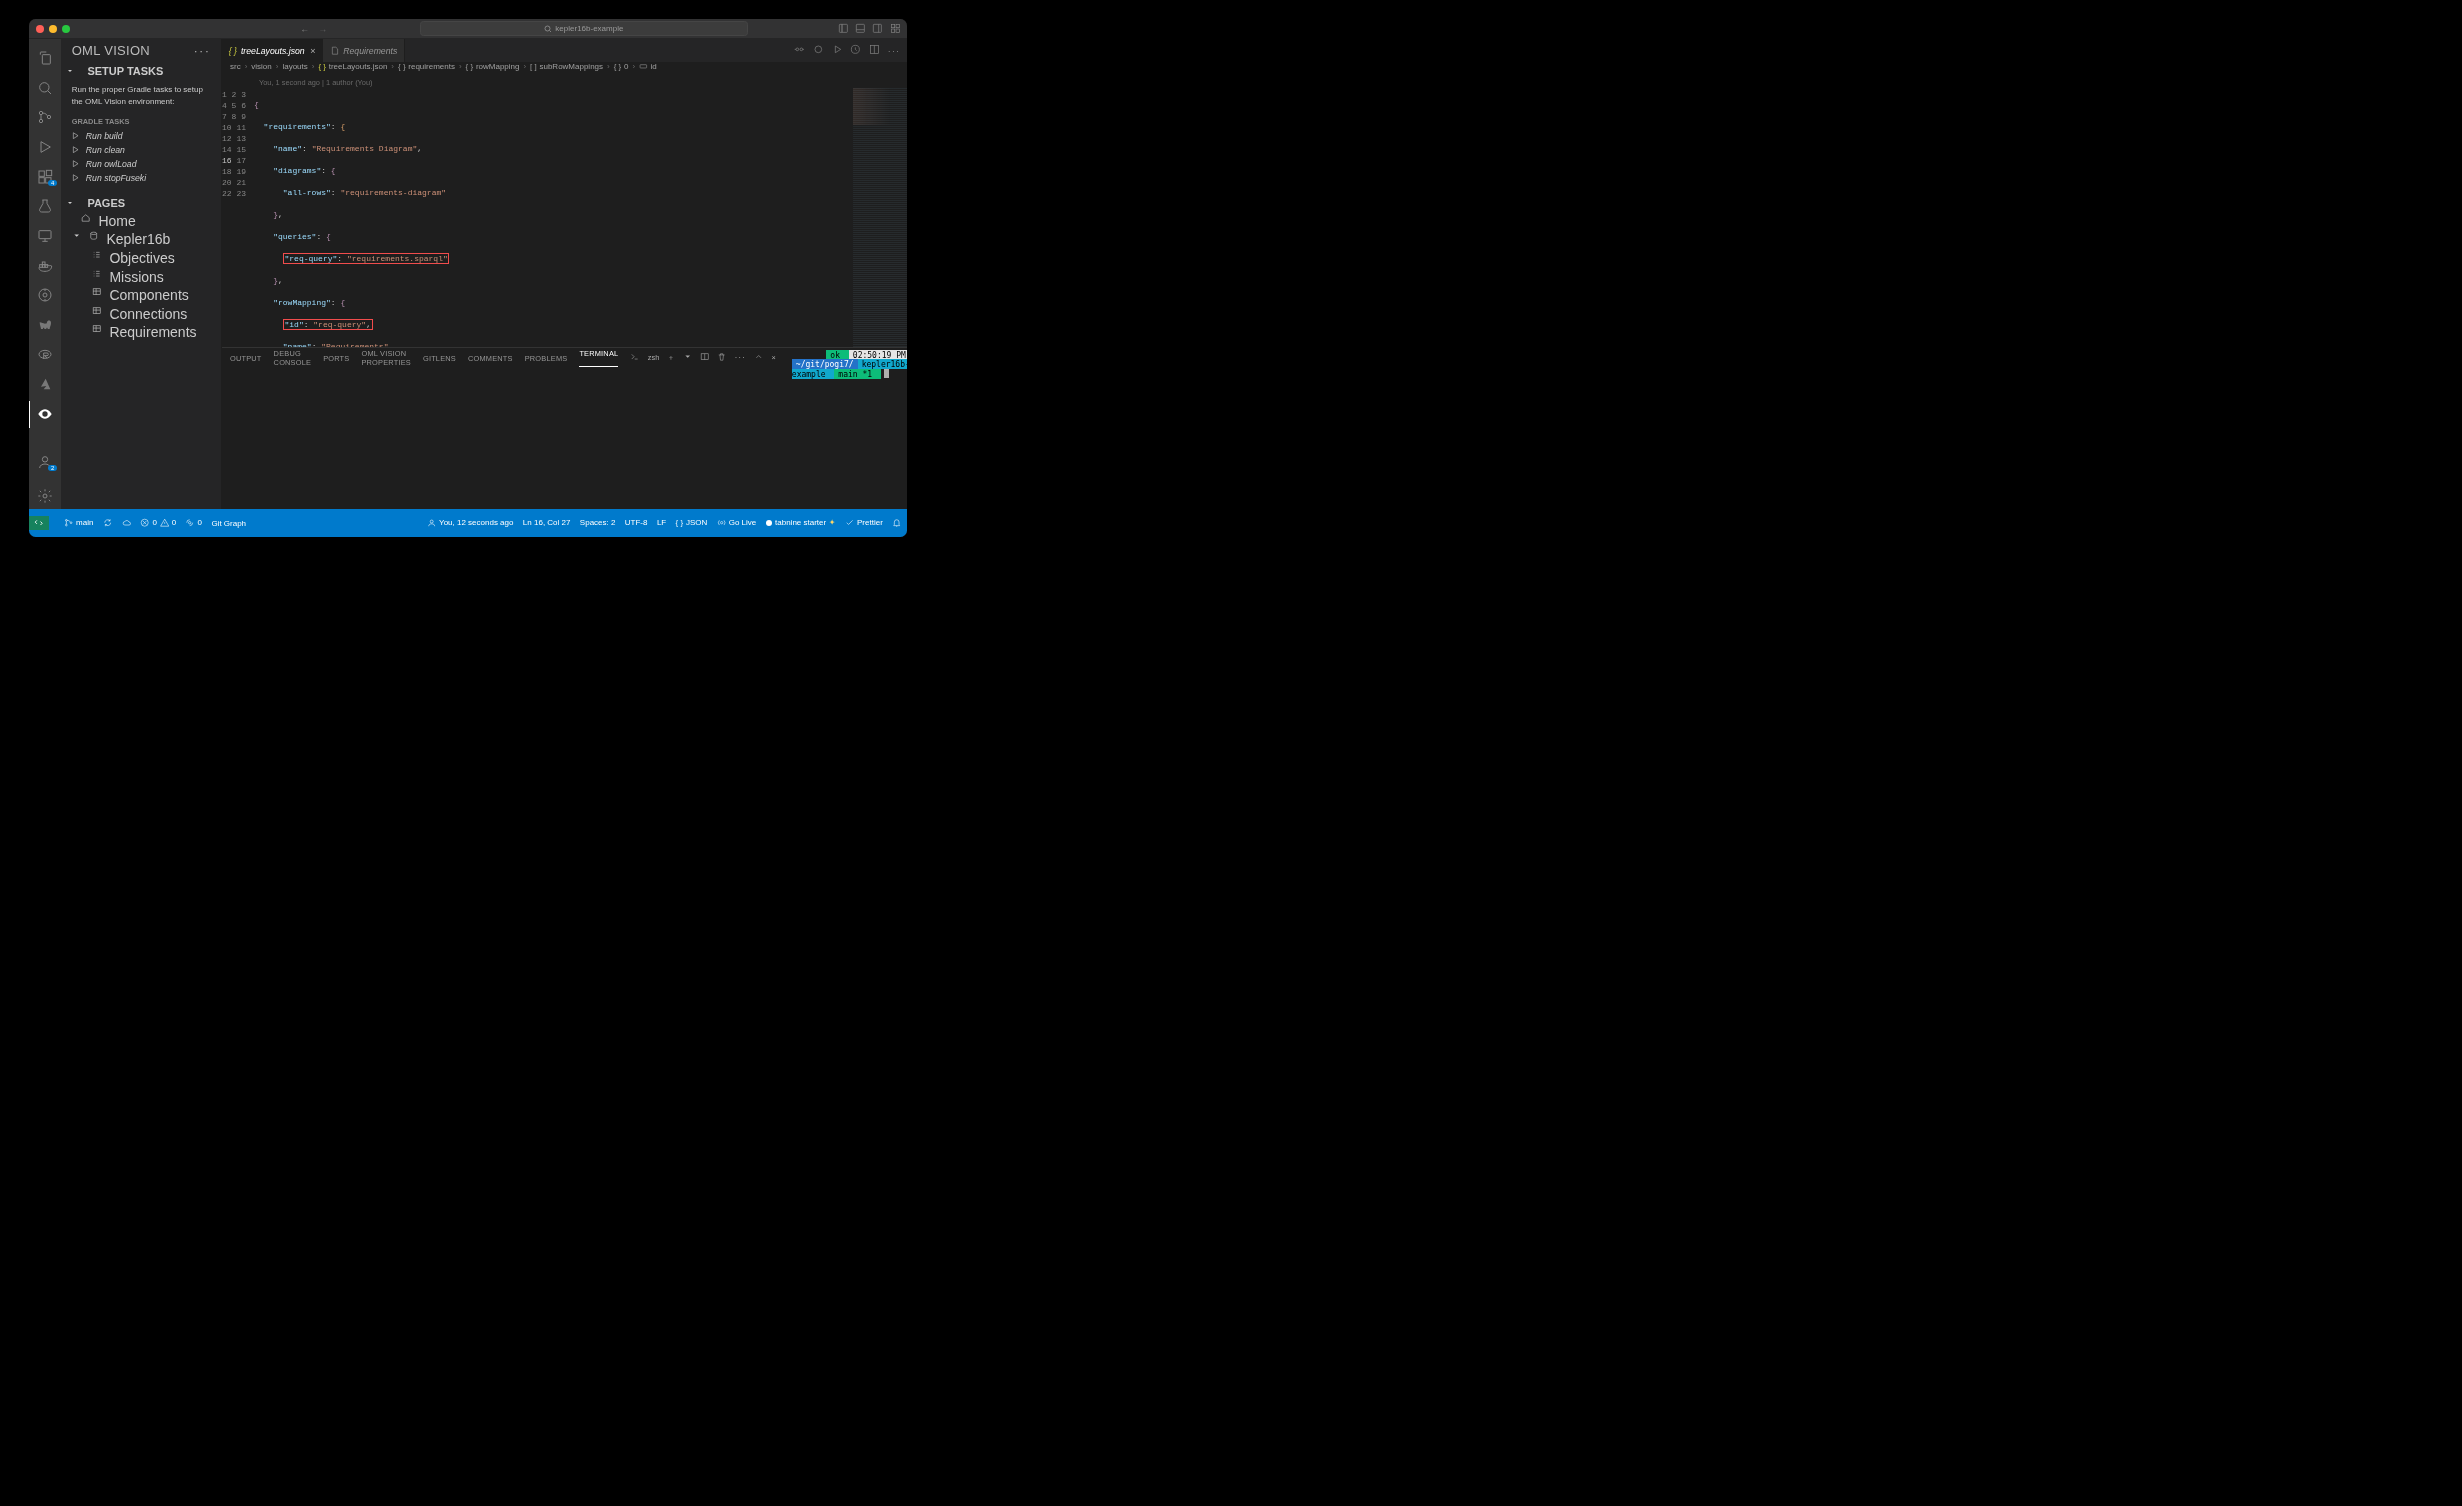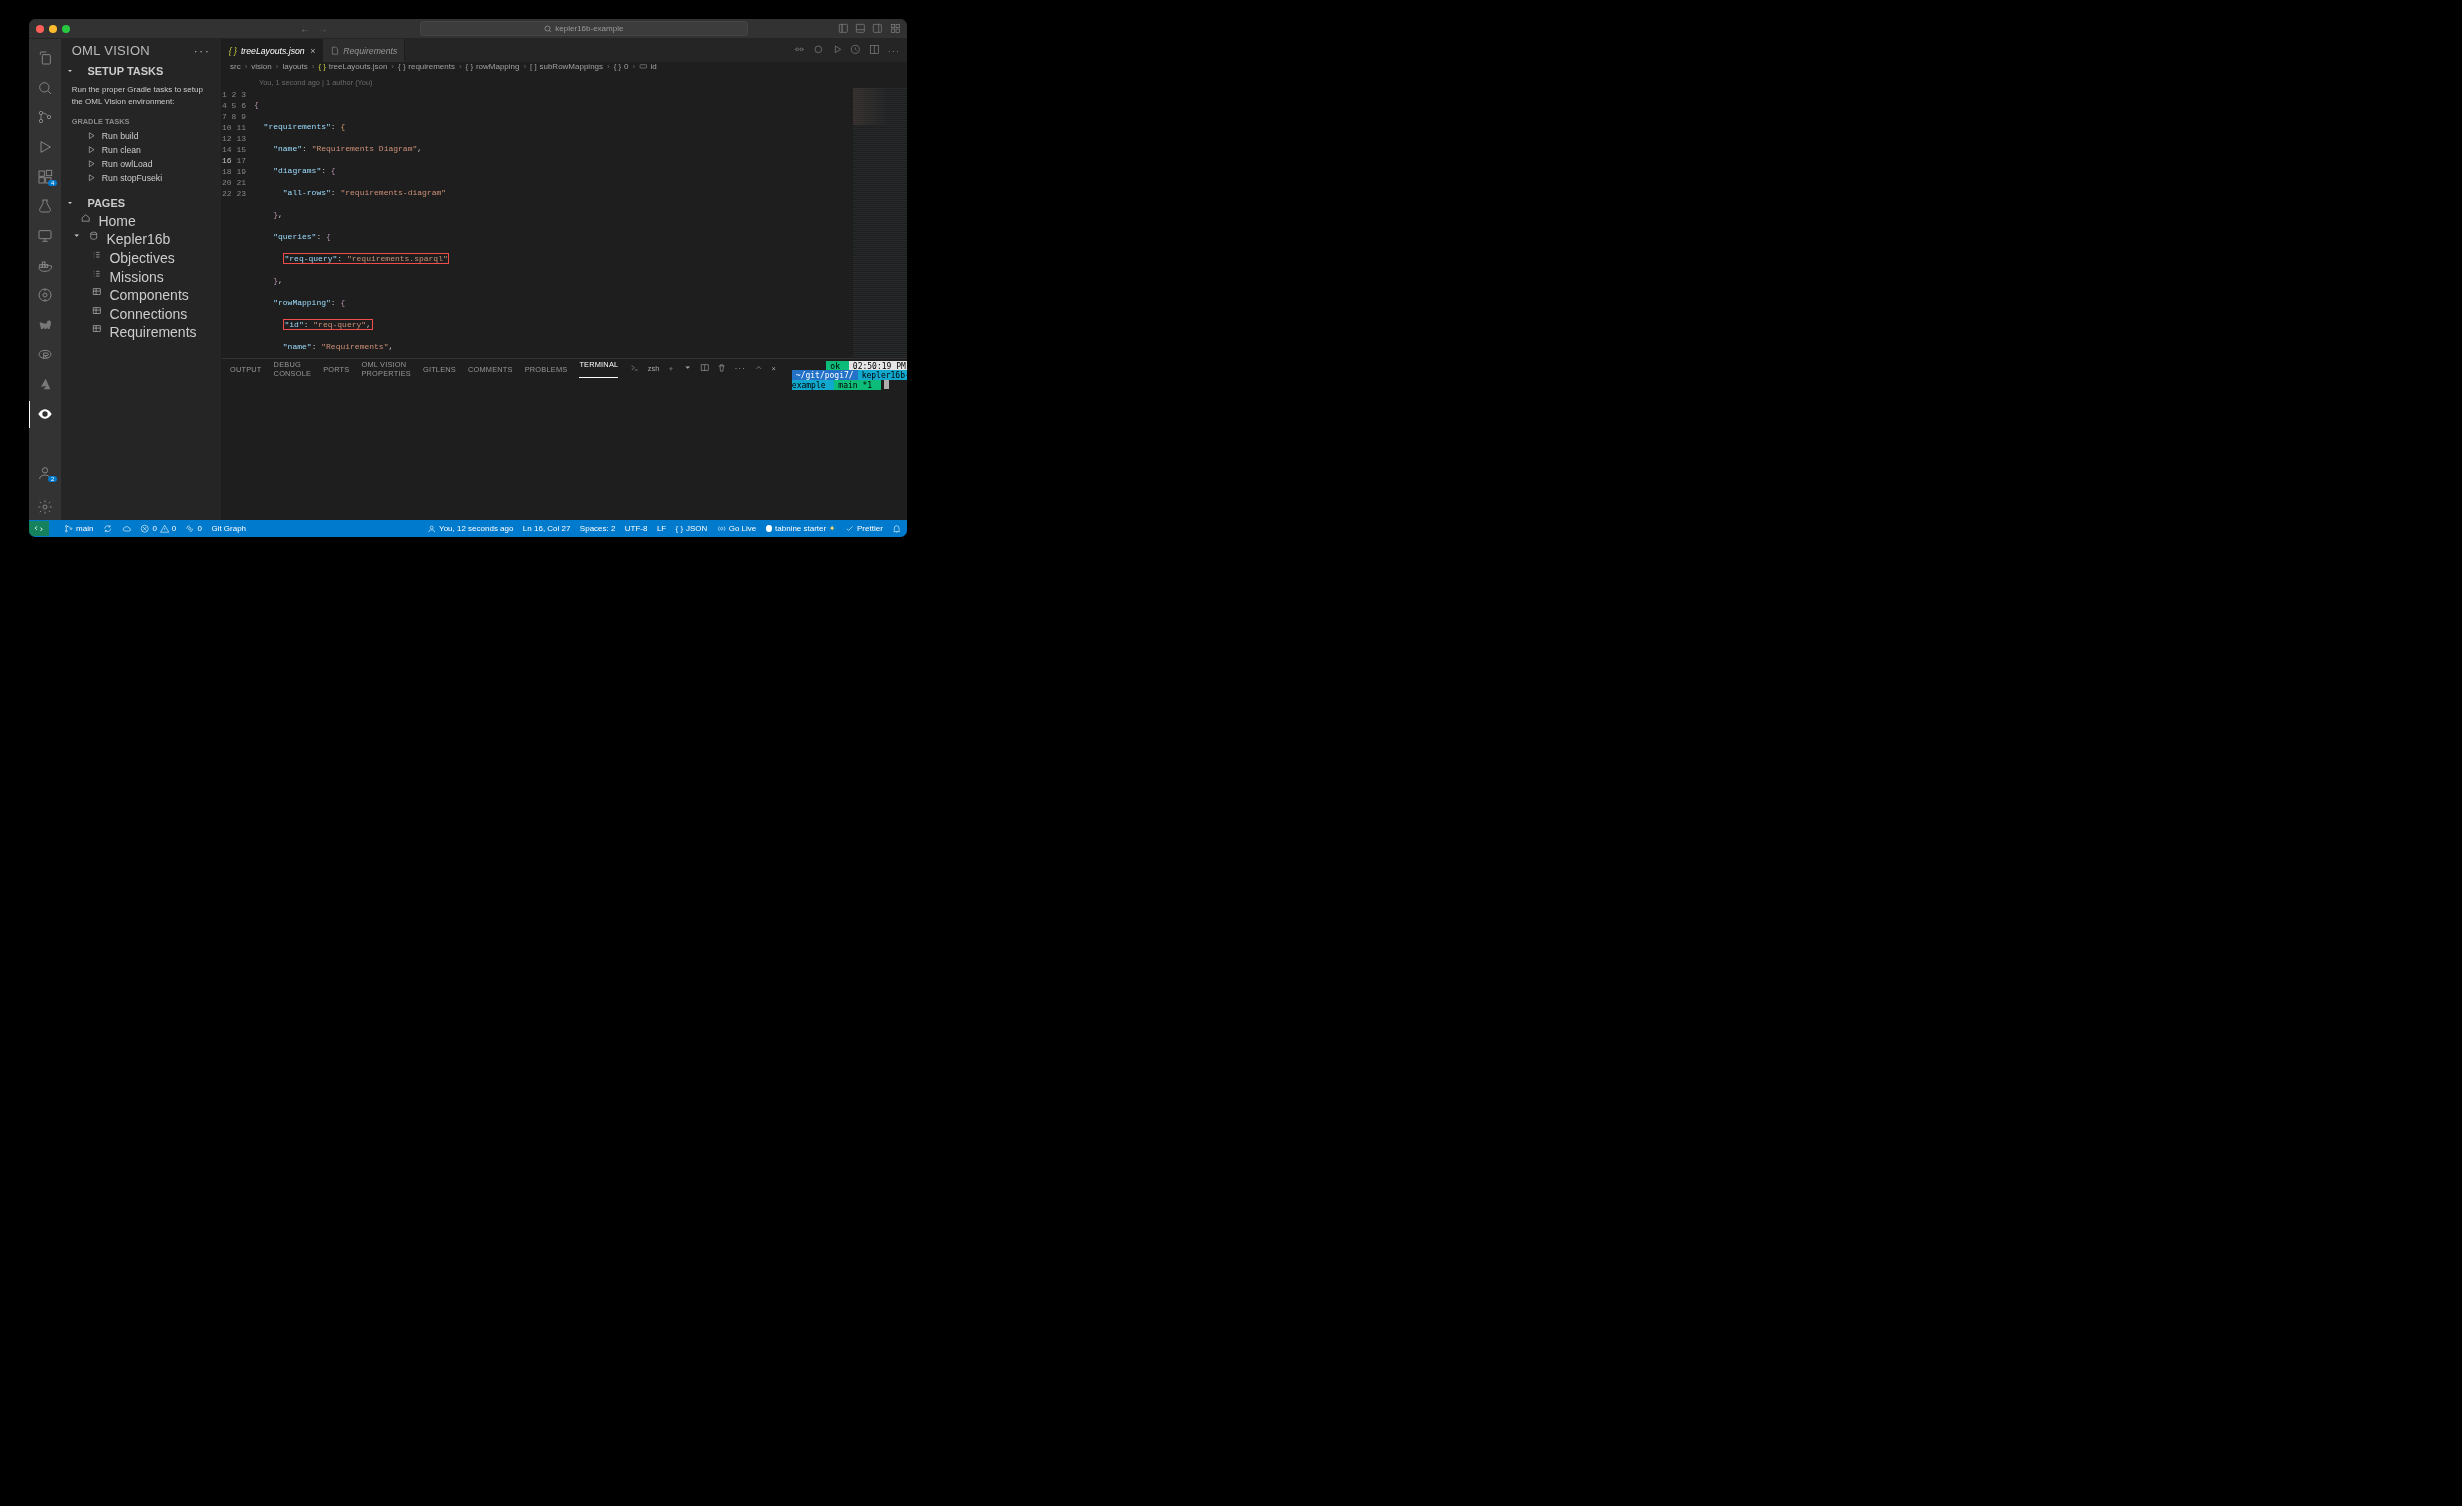--- a/index.html
+++ b/index.html
@@ -101,21 +101,21 @@
 }
 .sidebar-section-hdr {
   display: flex; align-items: center; gap: 13px;
   padding: 2.7px 5.4px; font-size: 11px; font-weight: 600;
   color: #ccc; cursor: pointer;
 }
 .sidebar-text { padding: 4px 10.7px 6.7px 10.7px; color: #ccc; font-size: 8px; line-height: 1.5; }
 .gt-label { padding: 2.7px 10.7px; color: #8a8a8a; font-size: 7.4px; font-weight: 700; }
 .gt-item {
   display: flex; align-items: center; gap: 5.4px;
-  padding: 2px 26px; color: #ccc; font-size: 8.7px; cursor: pointer;
+  padding: 2px 10px; color: #ccc; font-size: 8.7px; cursor: pointer; font-style: italic;
 }
 .play-icon { width: 9.4px; display: inline-flex; }
 .pages-item {
   display: flex; align-items: flex-start; gap: 8px;
   padding: 1.3px 5.4px 1.3px 10.7px; color: #ccc; font-size: 14px; cursor: pointer;
 }
 .pages-item.indent1 { padding-left: 20px; }
 .pages-item.indent2 { padding-left: 31px; }
 .pages-item svg, .gt-item svg { width: 9.4px; height: 9.4px; flex-shrink: 0; }
 .chev { width: 8px; height: 8px; }
@@ -199,21 +199,21 @@
 .prompt-seg { padding: 0.7px 4px; }
 .seg-blue { background: #2472c8; color: #fff; }
 .seg-teal { background: #11a8cd; color: #000; }
 .seg-green { background: #0dbc79; color: #000; }
 .term-right { float: right; }
 .seg-ok { background: #0dbc79; color: #000; padding: 0.7px 4px; margin-top: 39px; }
 .seg-time { background: #e5e5e5; color: #000; padding: 0.7px 4px; }
 .cursor-block { display:inline-block; width: 5.4px; height: 9.4px; background: #aeafad; vertical-align: -1.3px; margin-left:2.7px;}
 
 .statusbar {
-  height: 17px; background: #007acc; color: #fff;
+  height: 28px; background: #007acc; color: #fff;
   display: flex; align-items: center; font-size: 8px;
   padding: 0 5.4px; gap: 9.4px;
 }
 .statusbar .sb-item { display: flex; align-items: center; gap: 2.7px; cursor: pointer; }
 .statusbar .sb-right { margin-left: auto; display: flex; align-items: center; gap: 9.4px; }
 .statusbar .sb-remote {
   background: #16825d; height: 14.7px; margin: 0 5.4px 0 -5.4px;
   display: flex; align-items: center; padding: 0 5.4px;
 }
 .statusbar svg { width: 9.4px; height: 9.4px; }

